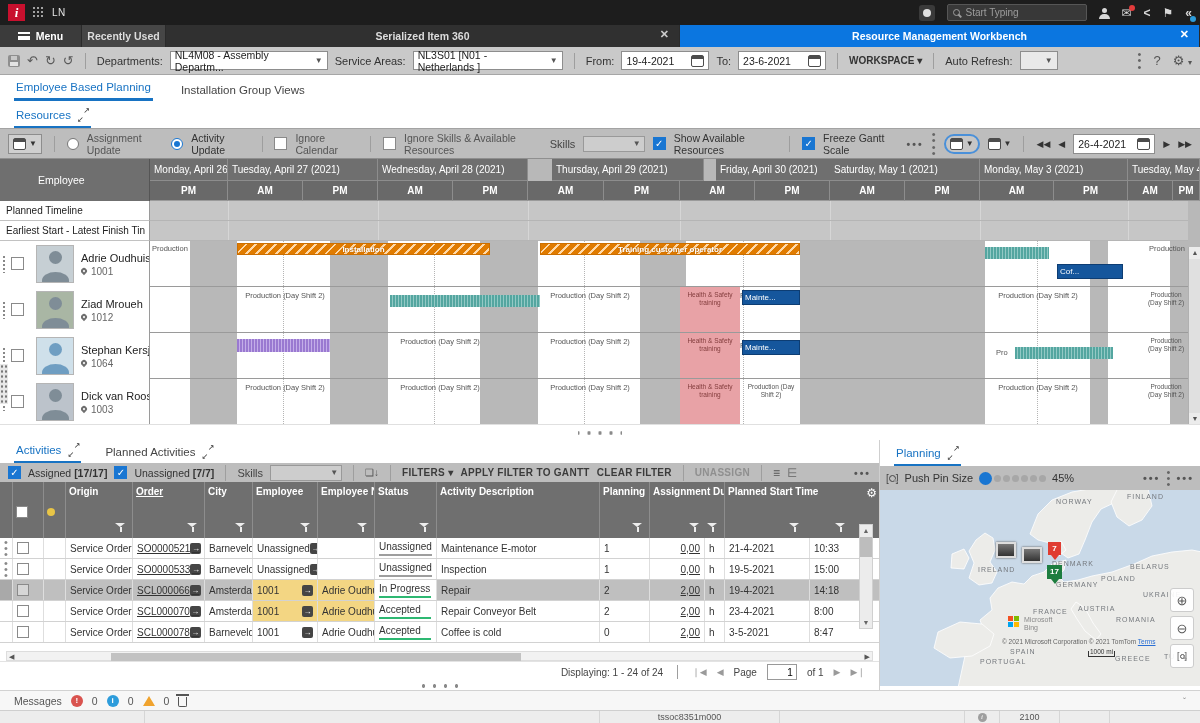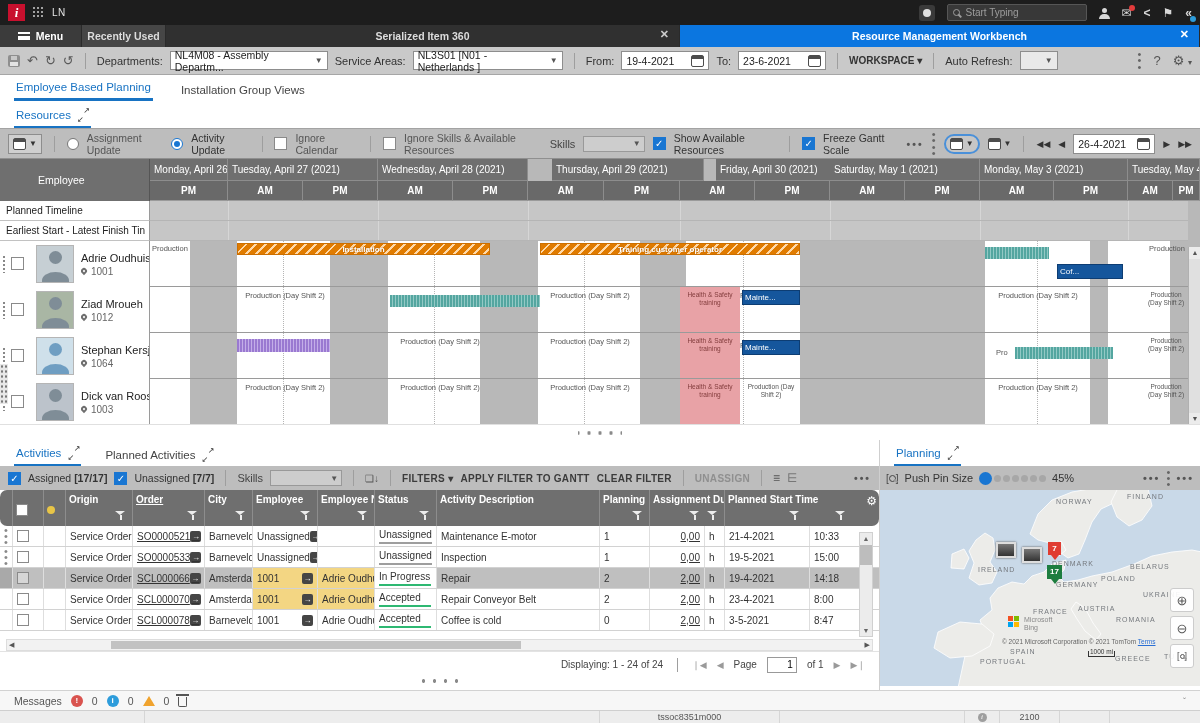--- a/index.html
+++ b/index.html
@@ -103,21 +103,21 @@
   .panel-grip{position:absolute;left:0;top:205px;width:8px;height:40px;background:#e8e8e8;background-image:radial-gradient(circle,#777 1px,transparent 1.3px);background-size:4px 5px;}
   .hsplit{height:16px;background:#fff;display:flex;align-items:center;justify-content:center;border-top:1px solid #e0e0e0;}
   .hsplit i{width:44px;height:4px;background-image:radial-gradient(circle,#8a8a8a 1.6px,transparent 2px);background-size:11px 4px;background-position:center;}
   
   .bottom{display:flex;height:250px;}
   .actpanel{width:880px;display:flex;flex-direction:column;border-right:1px solid #cfcfcf;}
   .acttoolbar{height:24px;background:#bdbdbd;display:flex;align-items:center;gap:7px;padding:0 8px;font-size:10.5px;color:#333;}
   .btn-txt{font-size:10px;font-weight:bold;color:#3b3b3b;letter-spacing:.3px;}
   .btn-txt.dis{color:#8f8f8f;}
   .tbl{position:relative;font-size:10px;color:#333;}
-  .thead{display:flex;height:36px;background:#6f6f6f;color:#fff;position:relative;border-radius:7px;}
+  .thead{display:flex;height:56px;background:#6f6f6f;color:#fff;position:relative;}
   .th{border-right:1px solid #8d8d8d;position:relative;display:flex;align-items:flex-start;padding:4px 3px 0;font-weight:bold;font-size:10px;white-space:nowrap;overflow:hidden;}
   .funnel{position:absolute;bottom:6px;right:6px;width:11px;height:9px;}
   .funnel::before{content:"";position:absolute;top:0;left:0;border-left:5.5px solid transparent;border-right:5.5px solid transparent;border-top:4px solid #ededed;}
   .funnel::after{content:"";position:absolute;top:3.5px;left:4.5px;width:2px;height:5px;background:#ededed;}
   .tr{display:flex;height:21px;background:#fff;border-bottom:1px solid #d2d2d2;}
   .tr.sel{background:#bfbfbf;}
   .td{border-right:1px solid #dedede;display:flex;align-items:center;padding:0 4px;white-space:nowrap;overflow:hidden;}
   .td.yel{background:#f3d683;}
   .refico{width:11px;height:11px;background:#454545;border-radius:2px;color:#fff;font-size:8px;line-height:11px;text-align:center;margin-left:auto;flex:none;}
   .statline{display:inline-block;border-bottom:2px solid #9e9e9e;padding-bottom:2px;min-width:52px;}

